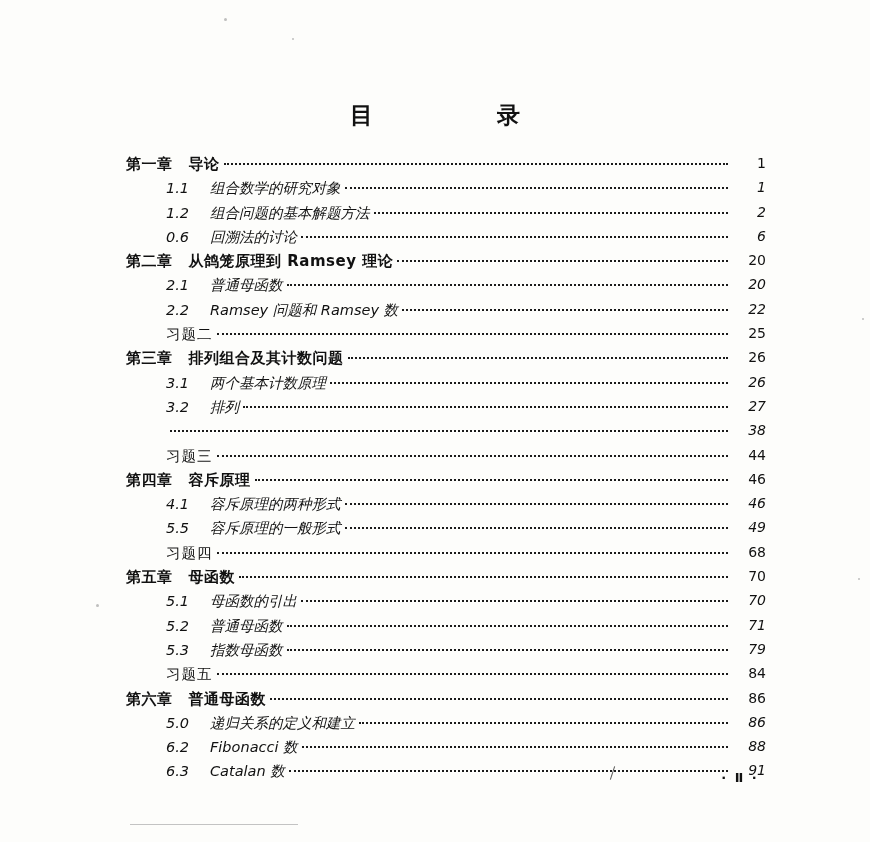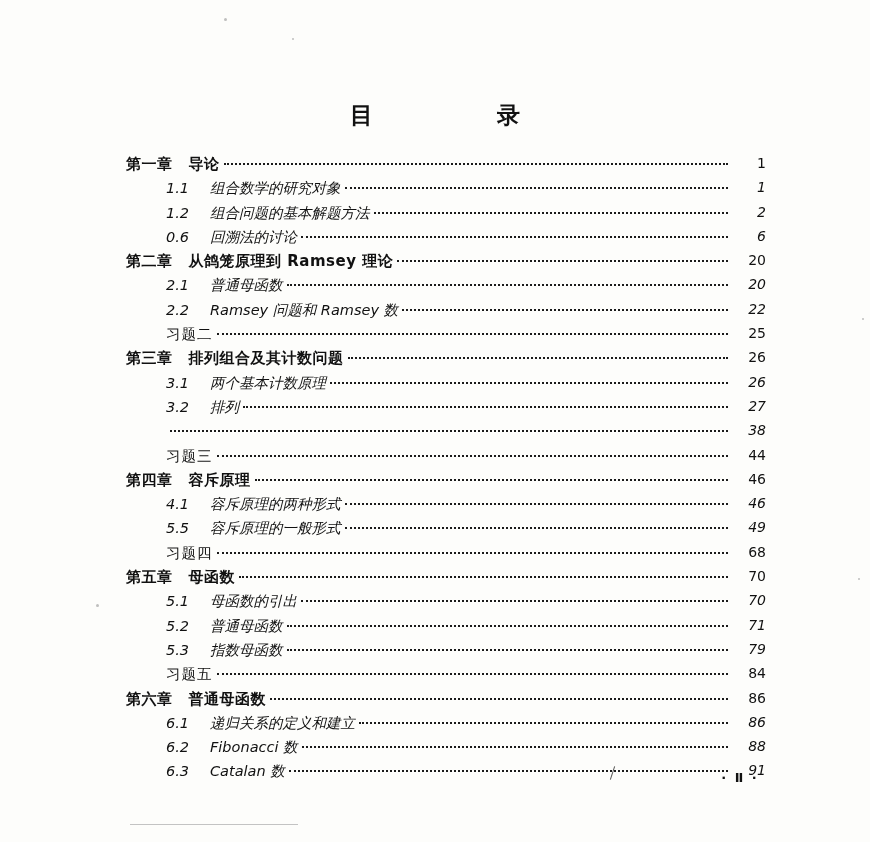--- a/index.html
+++ b/index.html
@@ -277,21 +277,21 @@
         <span class="label"><span class="title">习题五</span></span>
         <span class="dots"></span>
         <span class="page-num">84</span>
       </div>
       <div class="entry lvl-chapter">
         <span class="label"><span class="chap-no">第六章</span><span class="title">普通母函数</span></span>
         <span class="dots"></span>
         <span class="page-num">86</span>
       </div>
       <div class="entry lvl-section">
-        <span class="label"><span class="sec-no">6.1</span><span class="title">递归关系的定义和建立</span></span>
+        <span class="label"><span class="sec-no">5.0</span><span class="title">递归关系的定义和建立</span></span>
         <span class="dots"></span>
         <span class="page-num">86</span>
       </div>
       <div class="entry lvl-section">
         <span class="label"><span class="sec-no">6.2</span><span class="title">Fibonacci 数</span></span>
         <span class="dots"></span>
         <span class="page-num">88</span>
       </div>
       <div class="entry lvl-section">
         <span class="label"><span class="sec-no">6.3</span><span class="title">Catalan 数</span></span>

